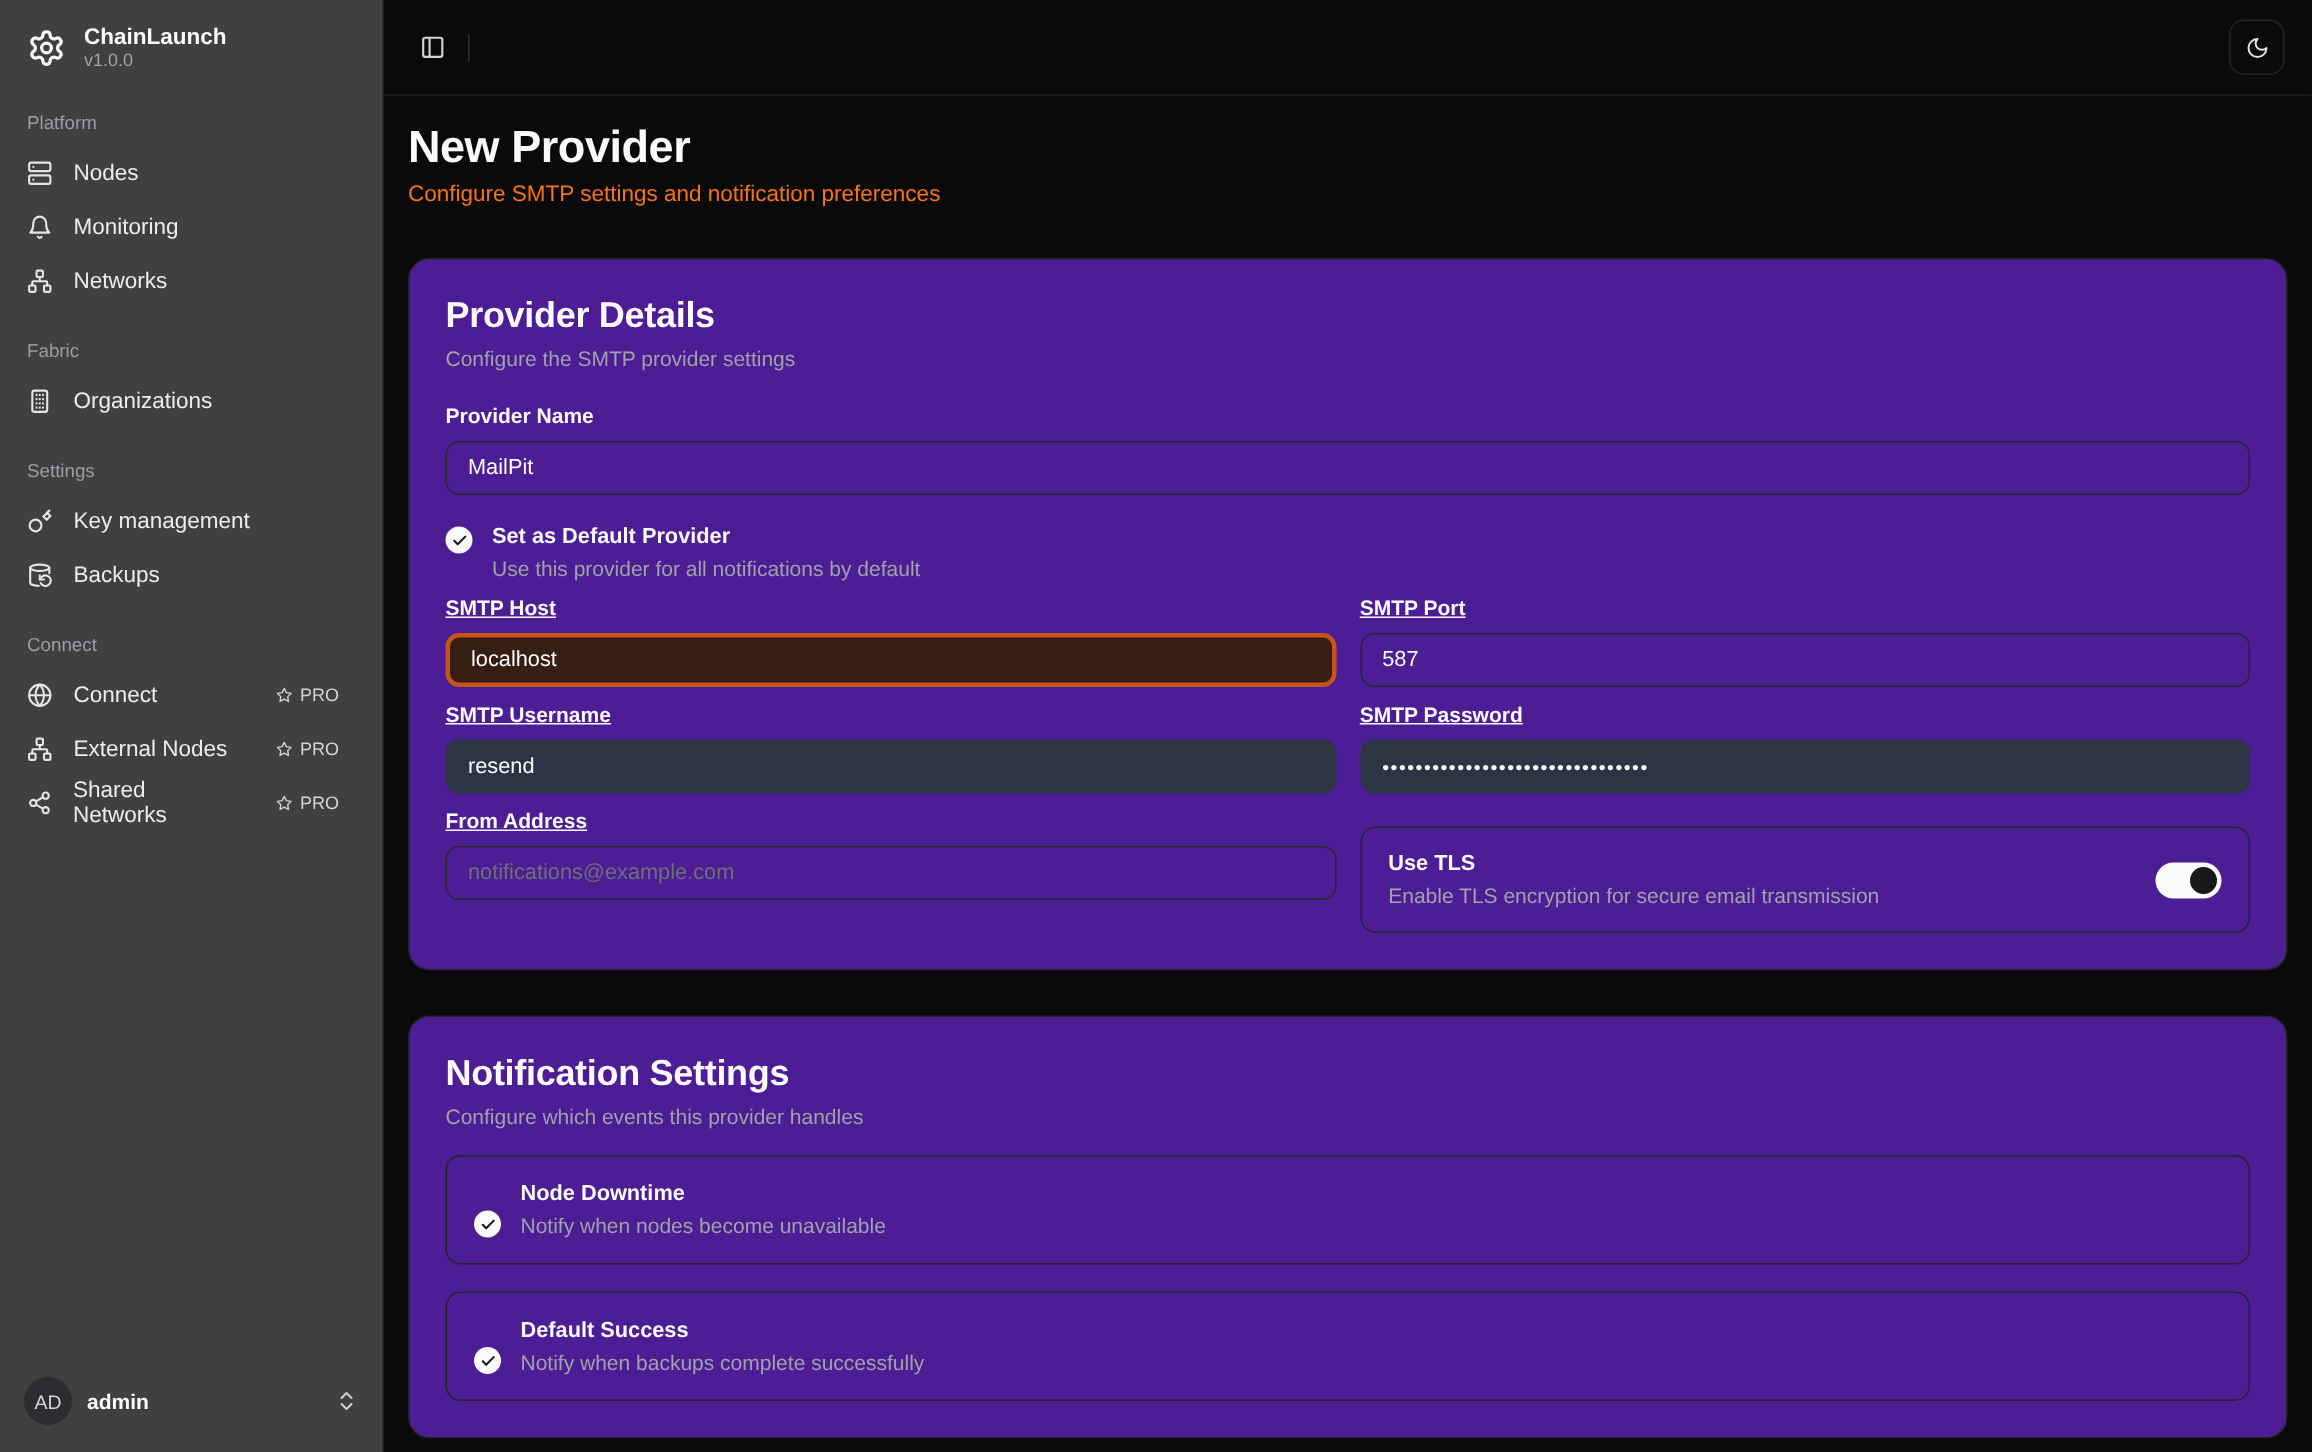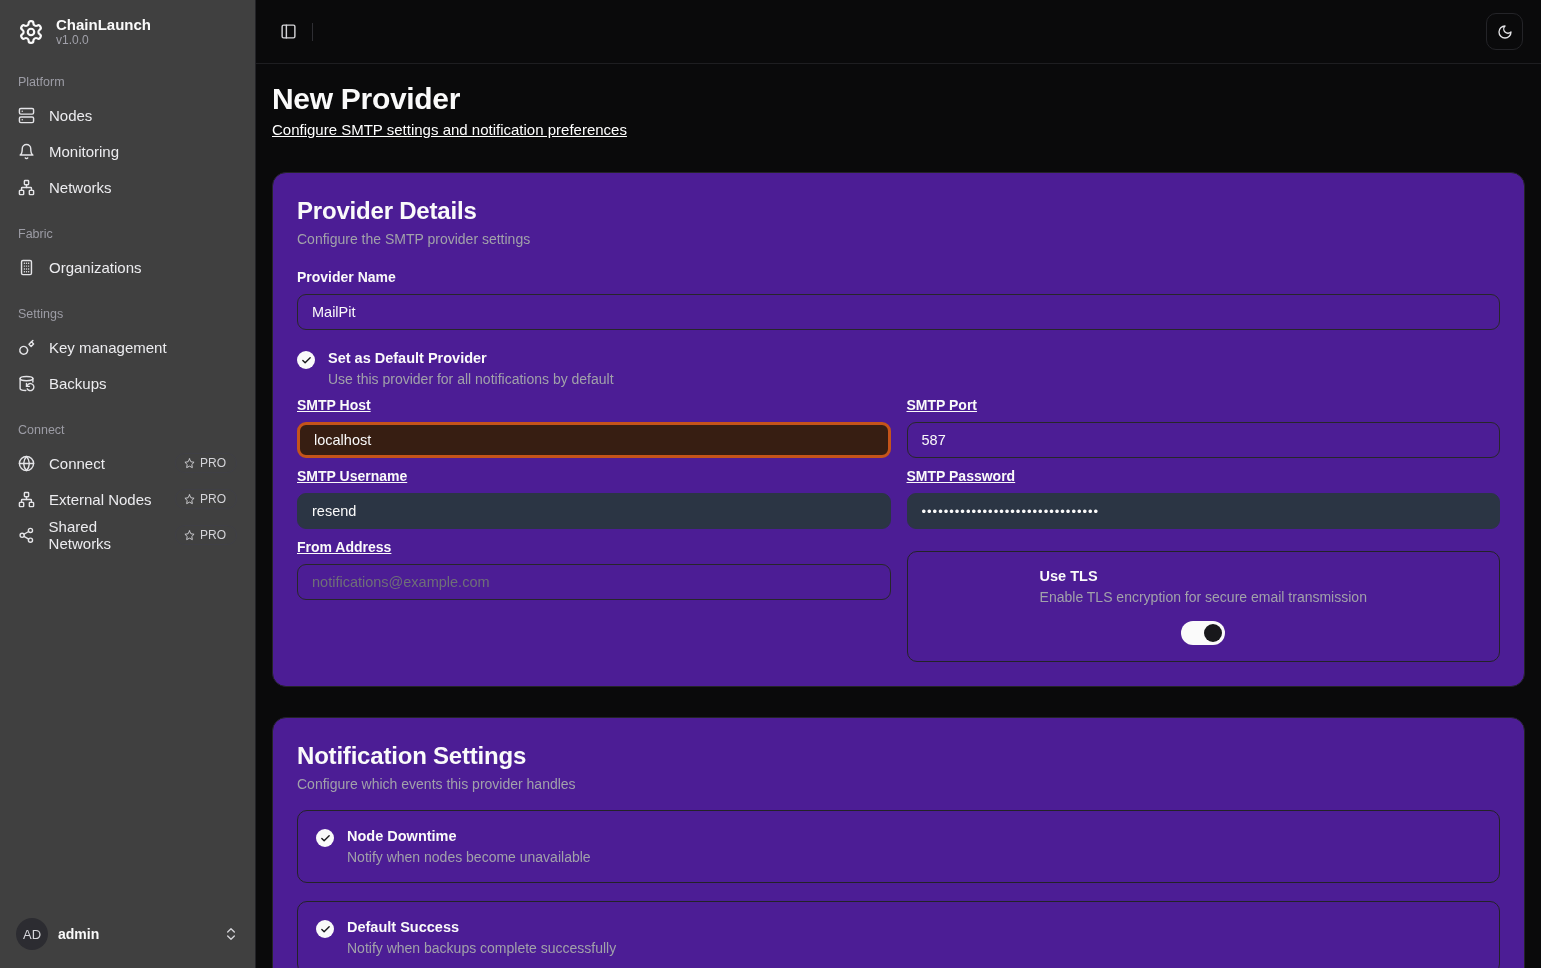--- a/index.html
+++ b/index.html
@@ -59,21 +59,21 @@
   .topbar-divider { width: 1px; height: 18px; background: #2e2e33; margin-left: 10px; }
   .theme-btn {
     margin-left: auto; width: 37px; height: 37px;
     border: 1px solid #242428; border-radius: 10px; background: none;
     color: #e4e4e7; display: flex; align-items: center; justify-content: center; cursor: pointer;
   }
   .theme-btn svg { width: 16px; height: 16px; }
 
   .content { padding: 18px 16px 0; overflow: hidden; }
   .page-title { font-size: 30px; font-weight: 700; letter-spacing: -0.3px; }
-  .page-subtitle { font-size: 15px; color: #ffffff; margin-top: 5px; text-decoration: underline; }
+  .page-subtitle { font-size: 15px; color: #f97316; margin-top: 5px; }
 
   .card {
     border: 1px solid #232327; border-radius: 14px;
     background: #4c1d95; padding: 24px; margin-top: 34px;
   }
   .card + .card { margin-top: 30px; }
   .card-title { font-size: 24px; font-weight: 600; letter-spacing: -0.2px; }
   .card-subtitle { font-size: 14px; color: #a1a1aa; margin-top: 6px; }
 
   .field { margin-top: 22px; }
@@ -98,35 +98,35 @@
   .check-title { font-size: 14.5px; font-weight: 600; }
   .check-desc { font-size: 14px; color: #a1a1aa; margin-top: 5px; }
 
   .grid2 { display: grid; grid-template-columns: 1fr 1fr; column-gap: 16px; row-gap: 0; align-items: start; }
   .grid2 .field { margin-top: 10px; text-decoration: underline; }
 
   .tls-box {
     margin-top: 22px;
     border: 1px solid #232327; border-radius: 10px;
     padding: 16px 18px;
-    display: flex; align-items: center; gap: 16px; flex-direction: column;
+    display: flex; align-items: center; gap: 16px;
   }
   .tls-text { flex: 1; }
   .switch {
     width: 44px; height: 24px; border-radius: 999px; background: #fafafa;
     position: relative; flex: none; cursor: pointer; border: none;
   }
   .switch .thumb {
     position: absolute; top: 3px; right: 3px;
     width: 18px; height: 18px; border-radius: 50%; background: #18181b;
   }
 
   .event-box {
     border: 1px solid #232327; border-radius: 10px;
-    padding: 17px 18px; display: flex; align-items: flex-start; gap: 13px;
+    padding: 17px 18px; display: flex; align-items: flex-end; gap: 13px;
     margin-top: 18px; cursor: pointer;
   }
   .events { margin-top: 12px; }
 </style>
 </head>
 <body>
 
 <aside class="sidebar">
   <div class="logo-row">
     <span class="logo-icon">

